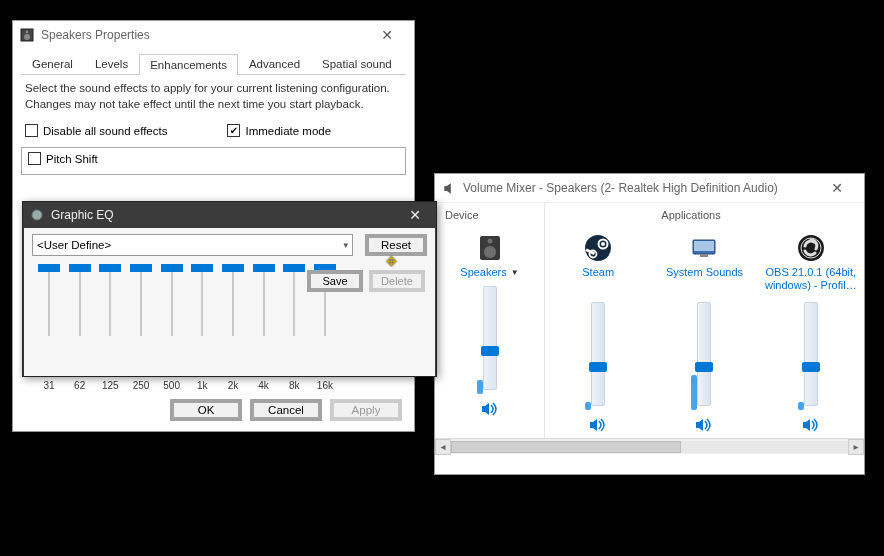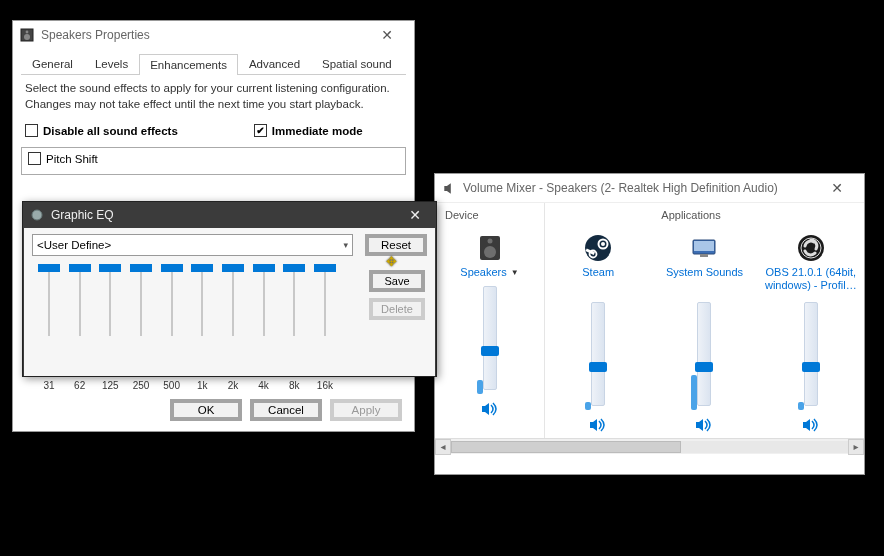--- a/index.html
+++ b/index.html
@@ -36,21 +36,21 @@
 #win-eq .titlebar .title { color: #eee; }
 #win-eq .titlebar .close { color: #eee; width: 30px; }
 #win-eq .eqbody { background: #f6f6f6; margin: 0 1px 1px 1px; height: 148px; padding: 6px 8px; position: relative; }
 .eq-toprow { display: flex; gap: 12px; align-items: center; margin-bottom: 6px; }
 #eq-preset { flex: 1; height: 22px; }
 .eq-sliders { display: flex; justify-content: space-between; padding: 4px 4px 0 4px; width: 310px; }
 .eq-slot { display: flex; flex-direction: column; align-items: center; width: 26px; gap: 36px; }
 .eq-track { width: 2px; height: 70px; background: #c8c8c8; position: relative; }
 .eq-thumb { width: 22px; height: 8px; background: #0078d7; position: absolute; top: -2px; left: -10px; }
 .eq-label { font-size: 10px; color: #333; margin-top: 8px; }
-.eq-side { position: absolute; right: 10px; top: 42px; display: flex; flex-direction: column; gap: 6px; }
+.eq-side { position: absolute; right: 10px; top: 42px; display: flex; flex-direction: row; gap: 6px; }
 .eq-side .btn { width: 56px; height: 22px; font-size: 11px; }
 .cursor-overlay { position: absolute; font-size: 13px; color: #cca800; pointer-events: none; text-shadow: 0 0 2px #000; z-index: 5; }
 
 
 #win-mixer { left: 434px; top: 173px; width: 431px; height: 302px; }
 #win-mixer .titlebar .title { color: #666; font-size: 12px; }
 #win-mixer .mixbody { display: flex; position: relative; height: 252px; border-top: 1px solid #eee; }
 .col { flex: 1; min-width: 96px; text-align: center; padding: 6px 2px 0 2px; position: relative; }
 .devcol { border-right: 1px solid #e5e5e5; min-width: 110px; flex: 0 0 110px; }
 .colhdr { font-size: 11px; color: #555; text-align: left; padding-left: 8px; height: 18px; }
@@ -85,21 +85,21 @@
   </div>
   <div class="body">
     <div class="tabs">
       <div class="tab">General</div>
       <div class="tab">Levels</div>
       <div class="tab active">Enhancements</div>
       <div class="tab">Advanced</div>
       <div class="tab">Spatial sound</div>
     </div>
     <div class="desc">Select the sound effects to apply for your current listening configuration. Changes may not take effect until the next time you start playback.</div>
-    <div style="display:flex;gap:76px;padding:0 4px;font-weight:bold;">
+    <div style="display:flex;gap:60px;padding:0 4px;">
       <div class="checkrow">
         <span class="cb"></span>
         <span>Disable all sound effects</span>
       </div>
       <div class="checkrow">
         <span class="cb">✔</span>
         <span>Immediate mode</span>
       </div>
     </div>
     <div class="effects-list">

